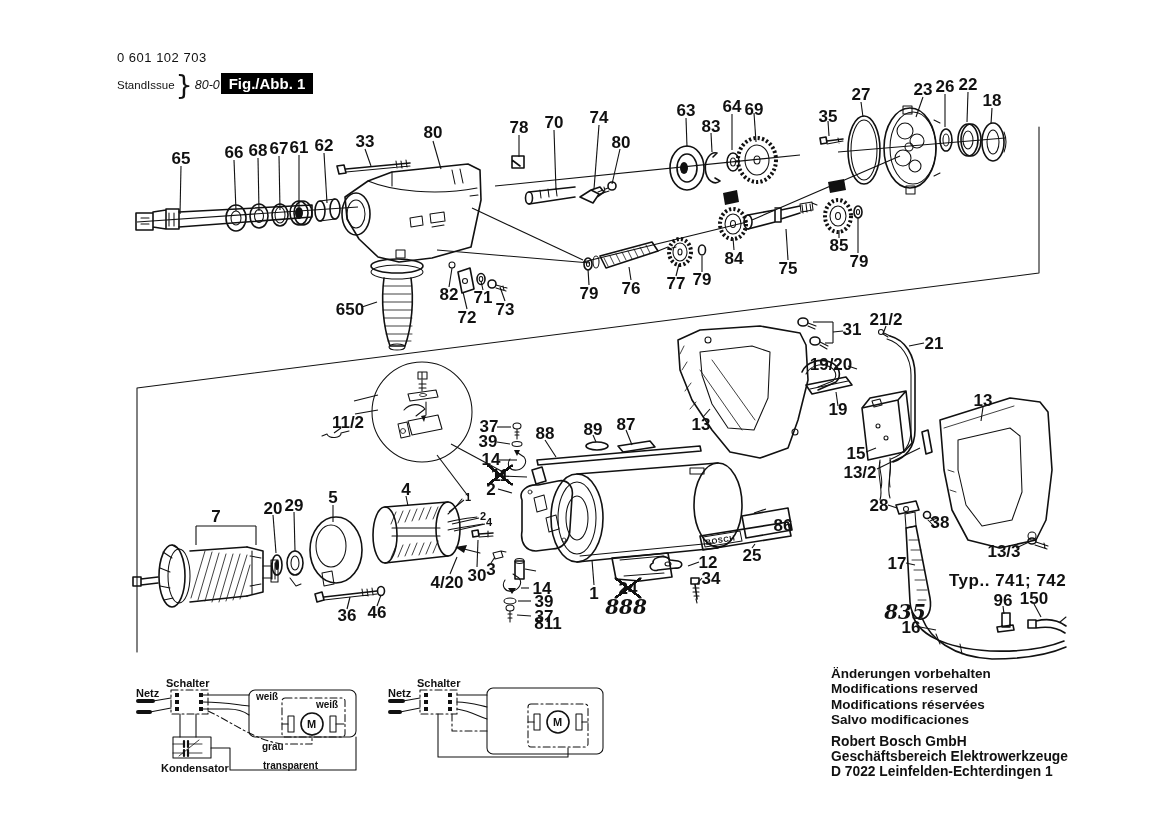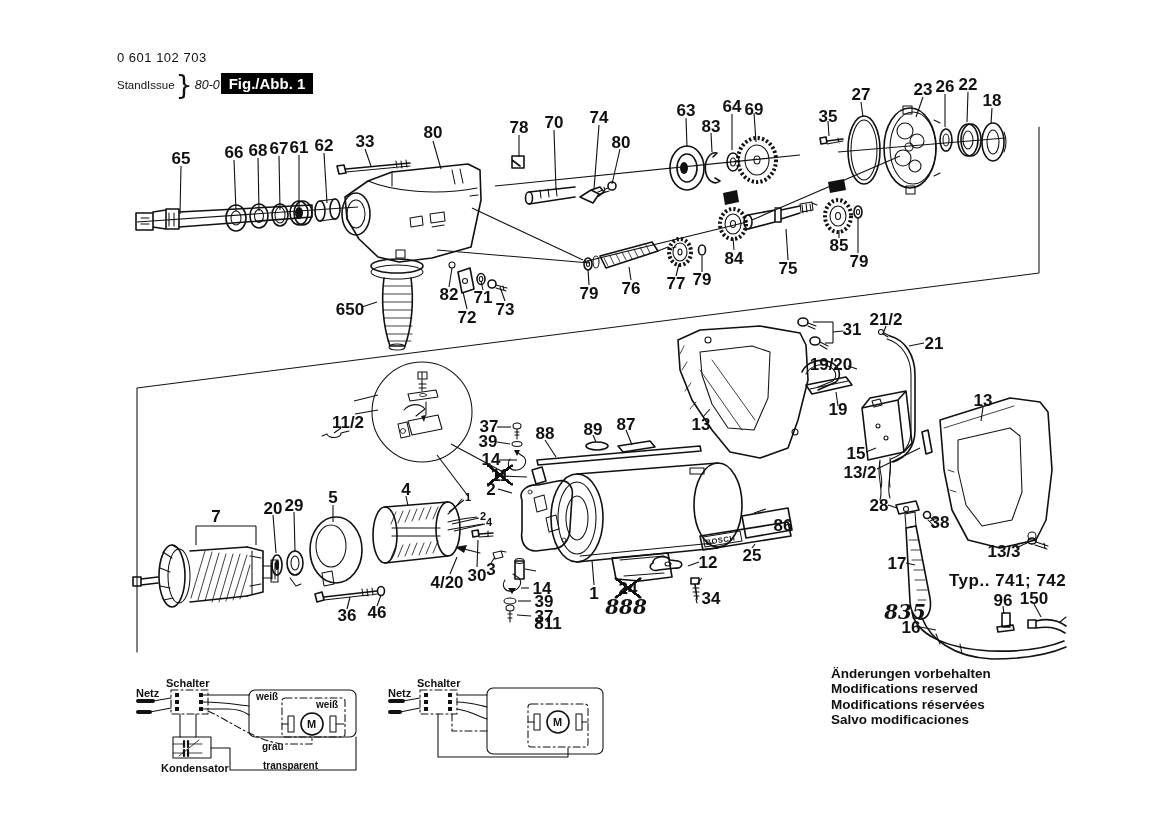--- a/index.html
+++ b/index.html
@@ -651,33 +651,38 @@
       <div class="lbl" style="left: 491px; top: 569px;">3</div>
       <div class="lbl" style="left: 447px; top: 582px;">4/20</div>
       <div class="lbl" style="left: 347px; top: 615px;">36</div>
       <div class="lbl" style="left: 377px; top: 612px;">46</div>
       <div class="lbl" style="left: 548px; top: 598px; margin-top: 25px;">811</div>
       <div class="lbl" style="left: 542px; top: 588px;">14</div>
       <div class="lbl" style="left: 544px; top: 601px;">39</div>
       <div class="lbl" style="left: 544px; top: 616px;">37</div>
       <div class="lbl" style="left: 594px; top: 593px;">1</div>
       <div class="lbl" style="left: 708px; top: 562px;">12</div>
-      <div class="lbl" style="left: 711px; top: 578px; margin-top: 20px;">34</div>
+      <div class="lbl" style="left: 711px; top: 578px;">34</div>
       <div class="lbl" style="left: 783px; top: 509px; margin-top: 16px;">86</div>
       <div class="lbl" style="left: 752px; top: 555px;">25</div>
       <div class="lbl small" style="left: 468px; top: 497px;">1</div>
       <div class="lbl small" style="left: 483px; top: 516px;">2</div>
       <div class="lbl small" style="left: 489px; top: 522px;">4</div>
       <div class="lbl crossed" style="left: 628px; top: 588px;">24</div>
       <div class="lbl script" style="left: 626px; top: 607px;">888</div>
       <div class="lbl script" style="left: 905px; top: 612px;">835</div>
     </div>
 
   <div class="typline">Typ.. 741; 742</div>
 
   <div class="footer">
     <div>Änderungen vorbehalten</div>
     <div>Modifications reserved</div>
     <div>Modifications réservées</div>
     <div>Salvo modificaciones</div>
+    <div class="company">
+      <div>Robert Bosch GmbH</div>
+      <div>Geschäftsbereich Elektrowerkzeuge</div>
+      <div>D 7022 Leinfelden-Echterdingen 1</div>
+    </div>
   </div>
 
 </div>
 
 </body></html>

